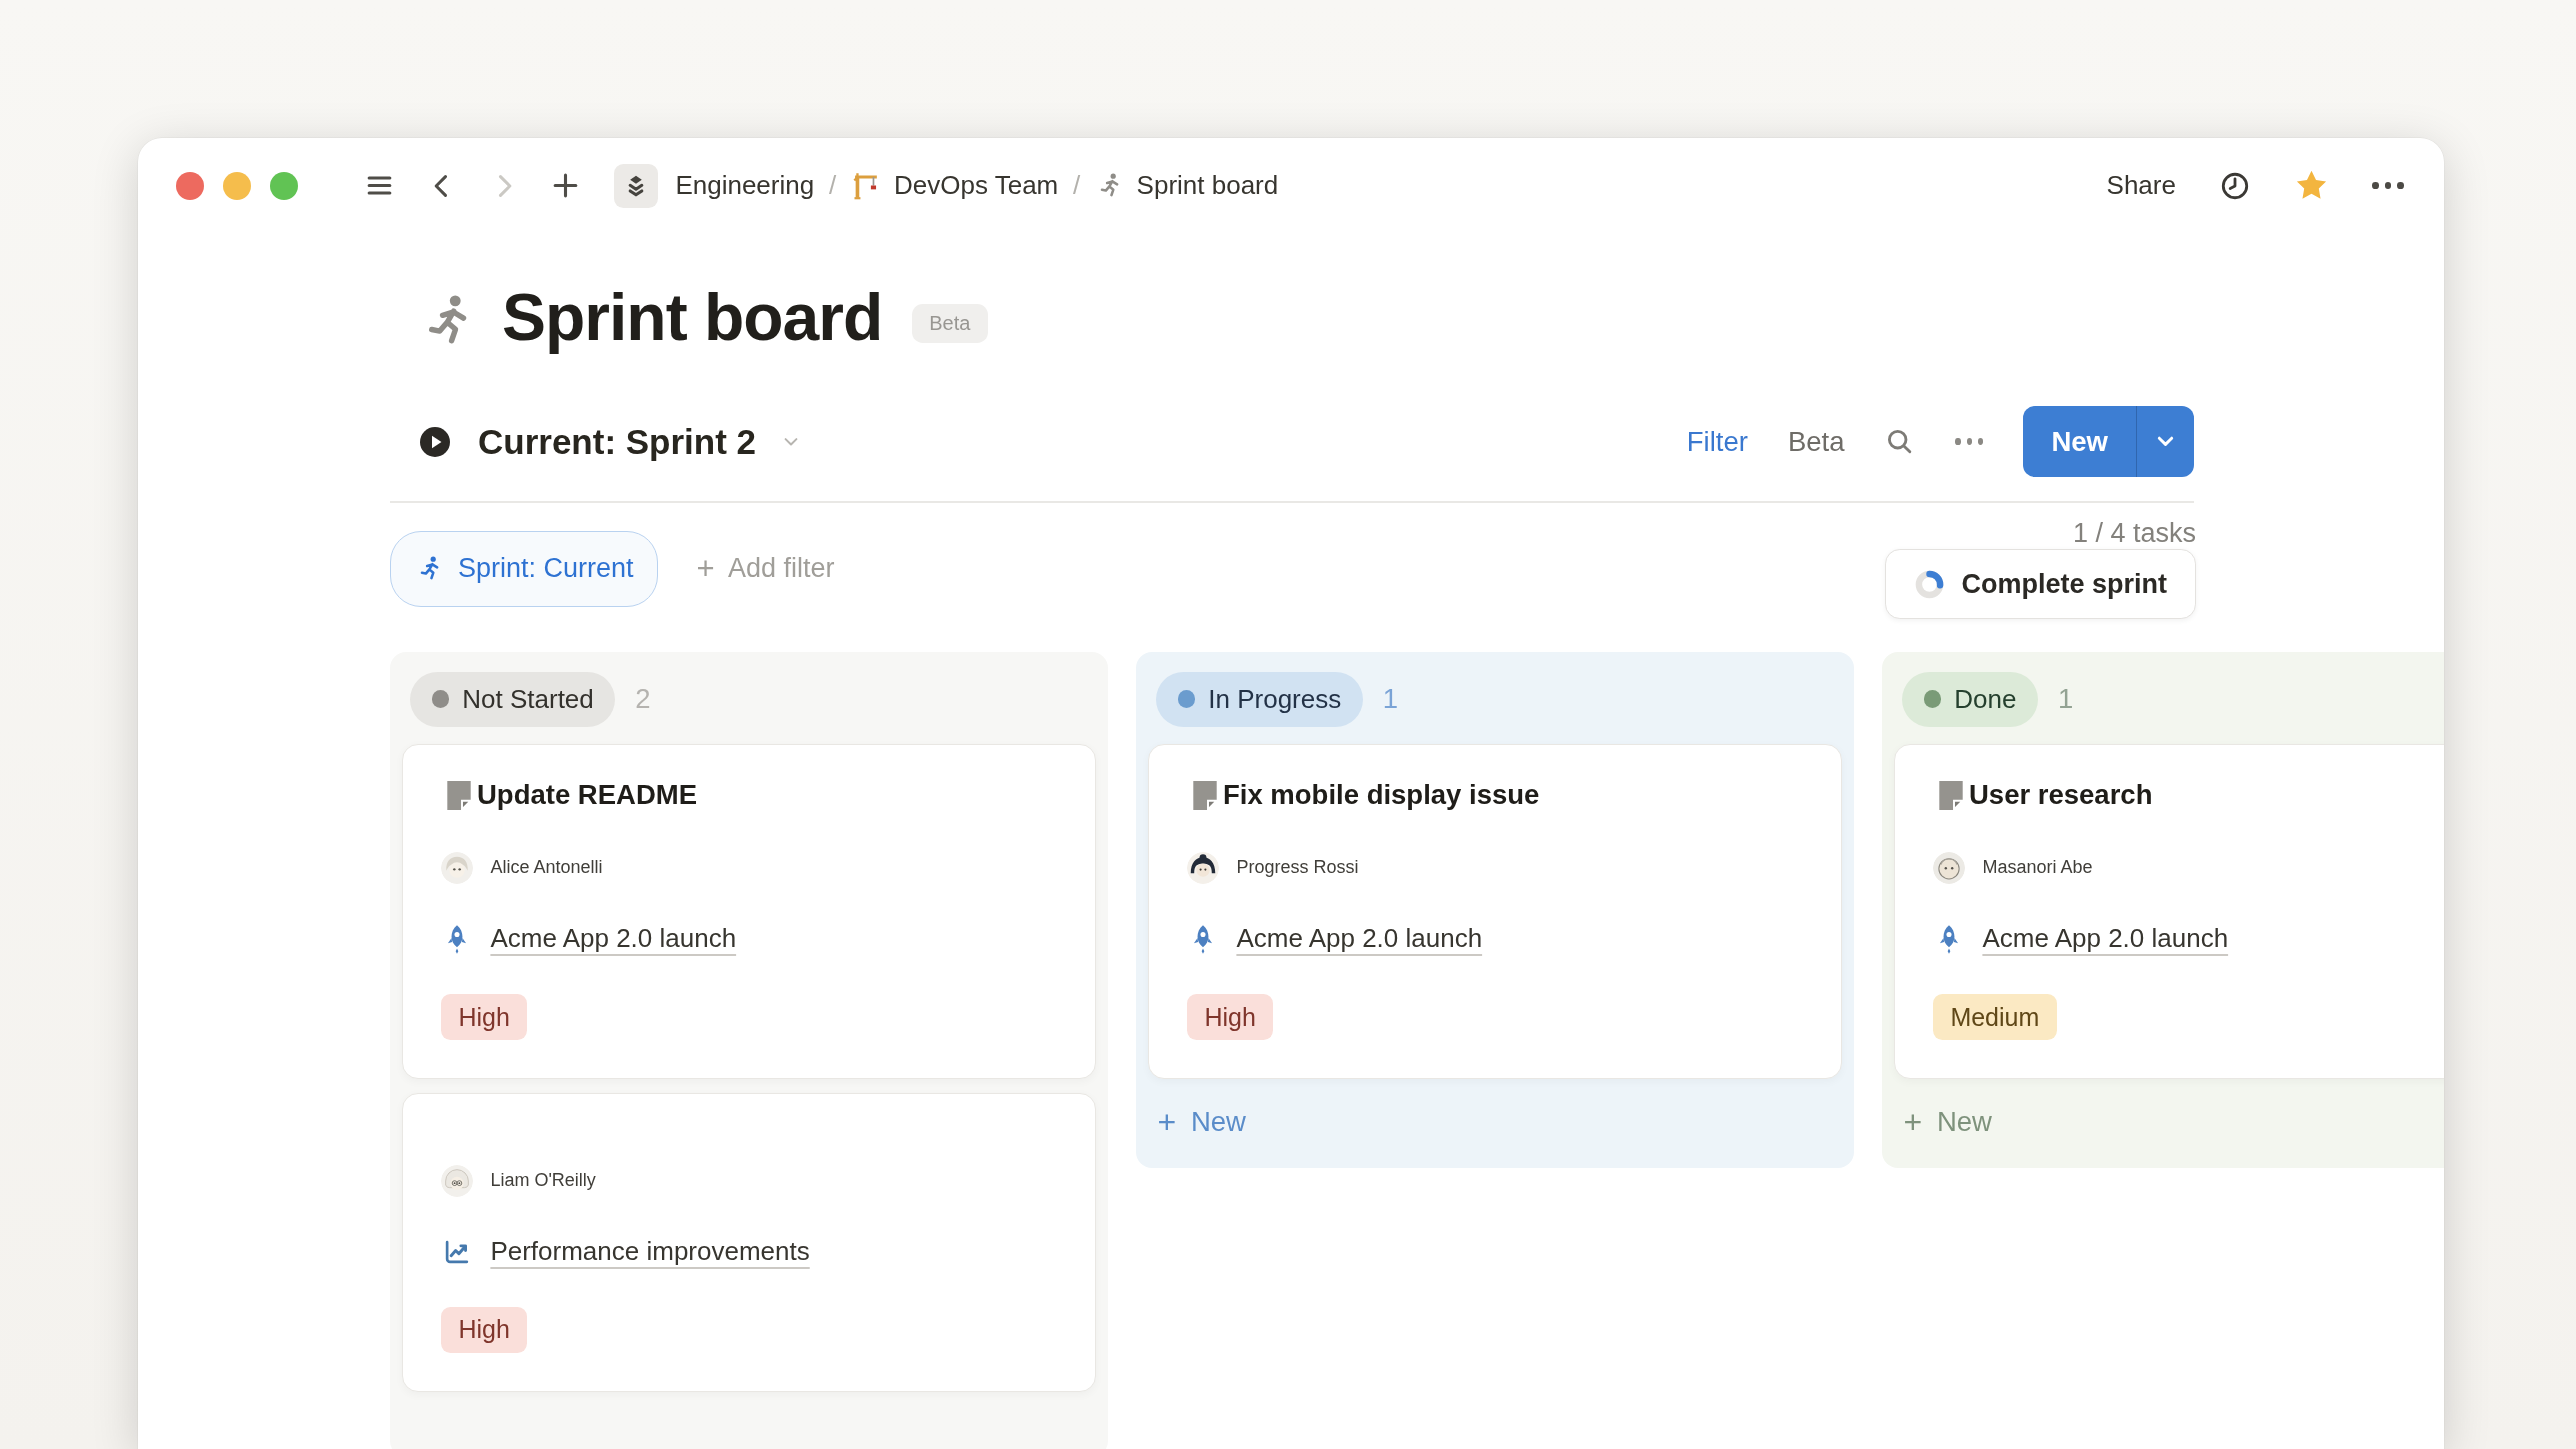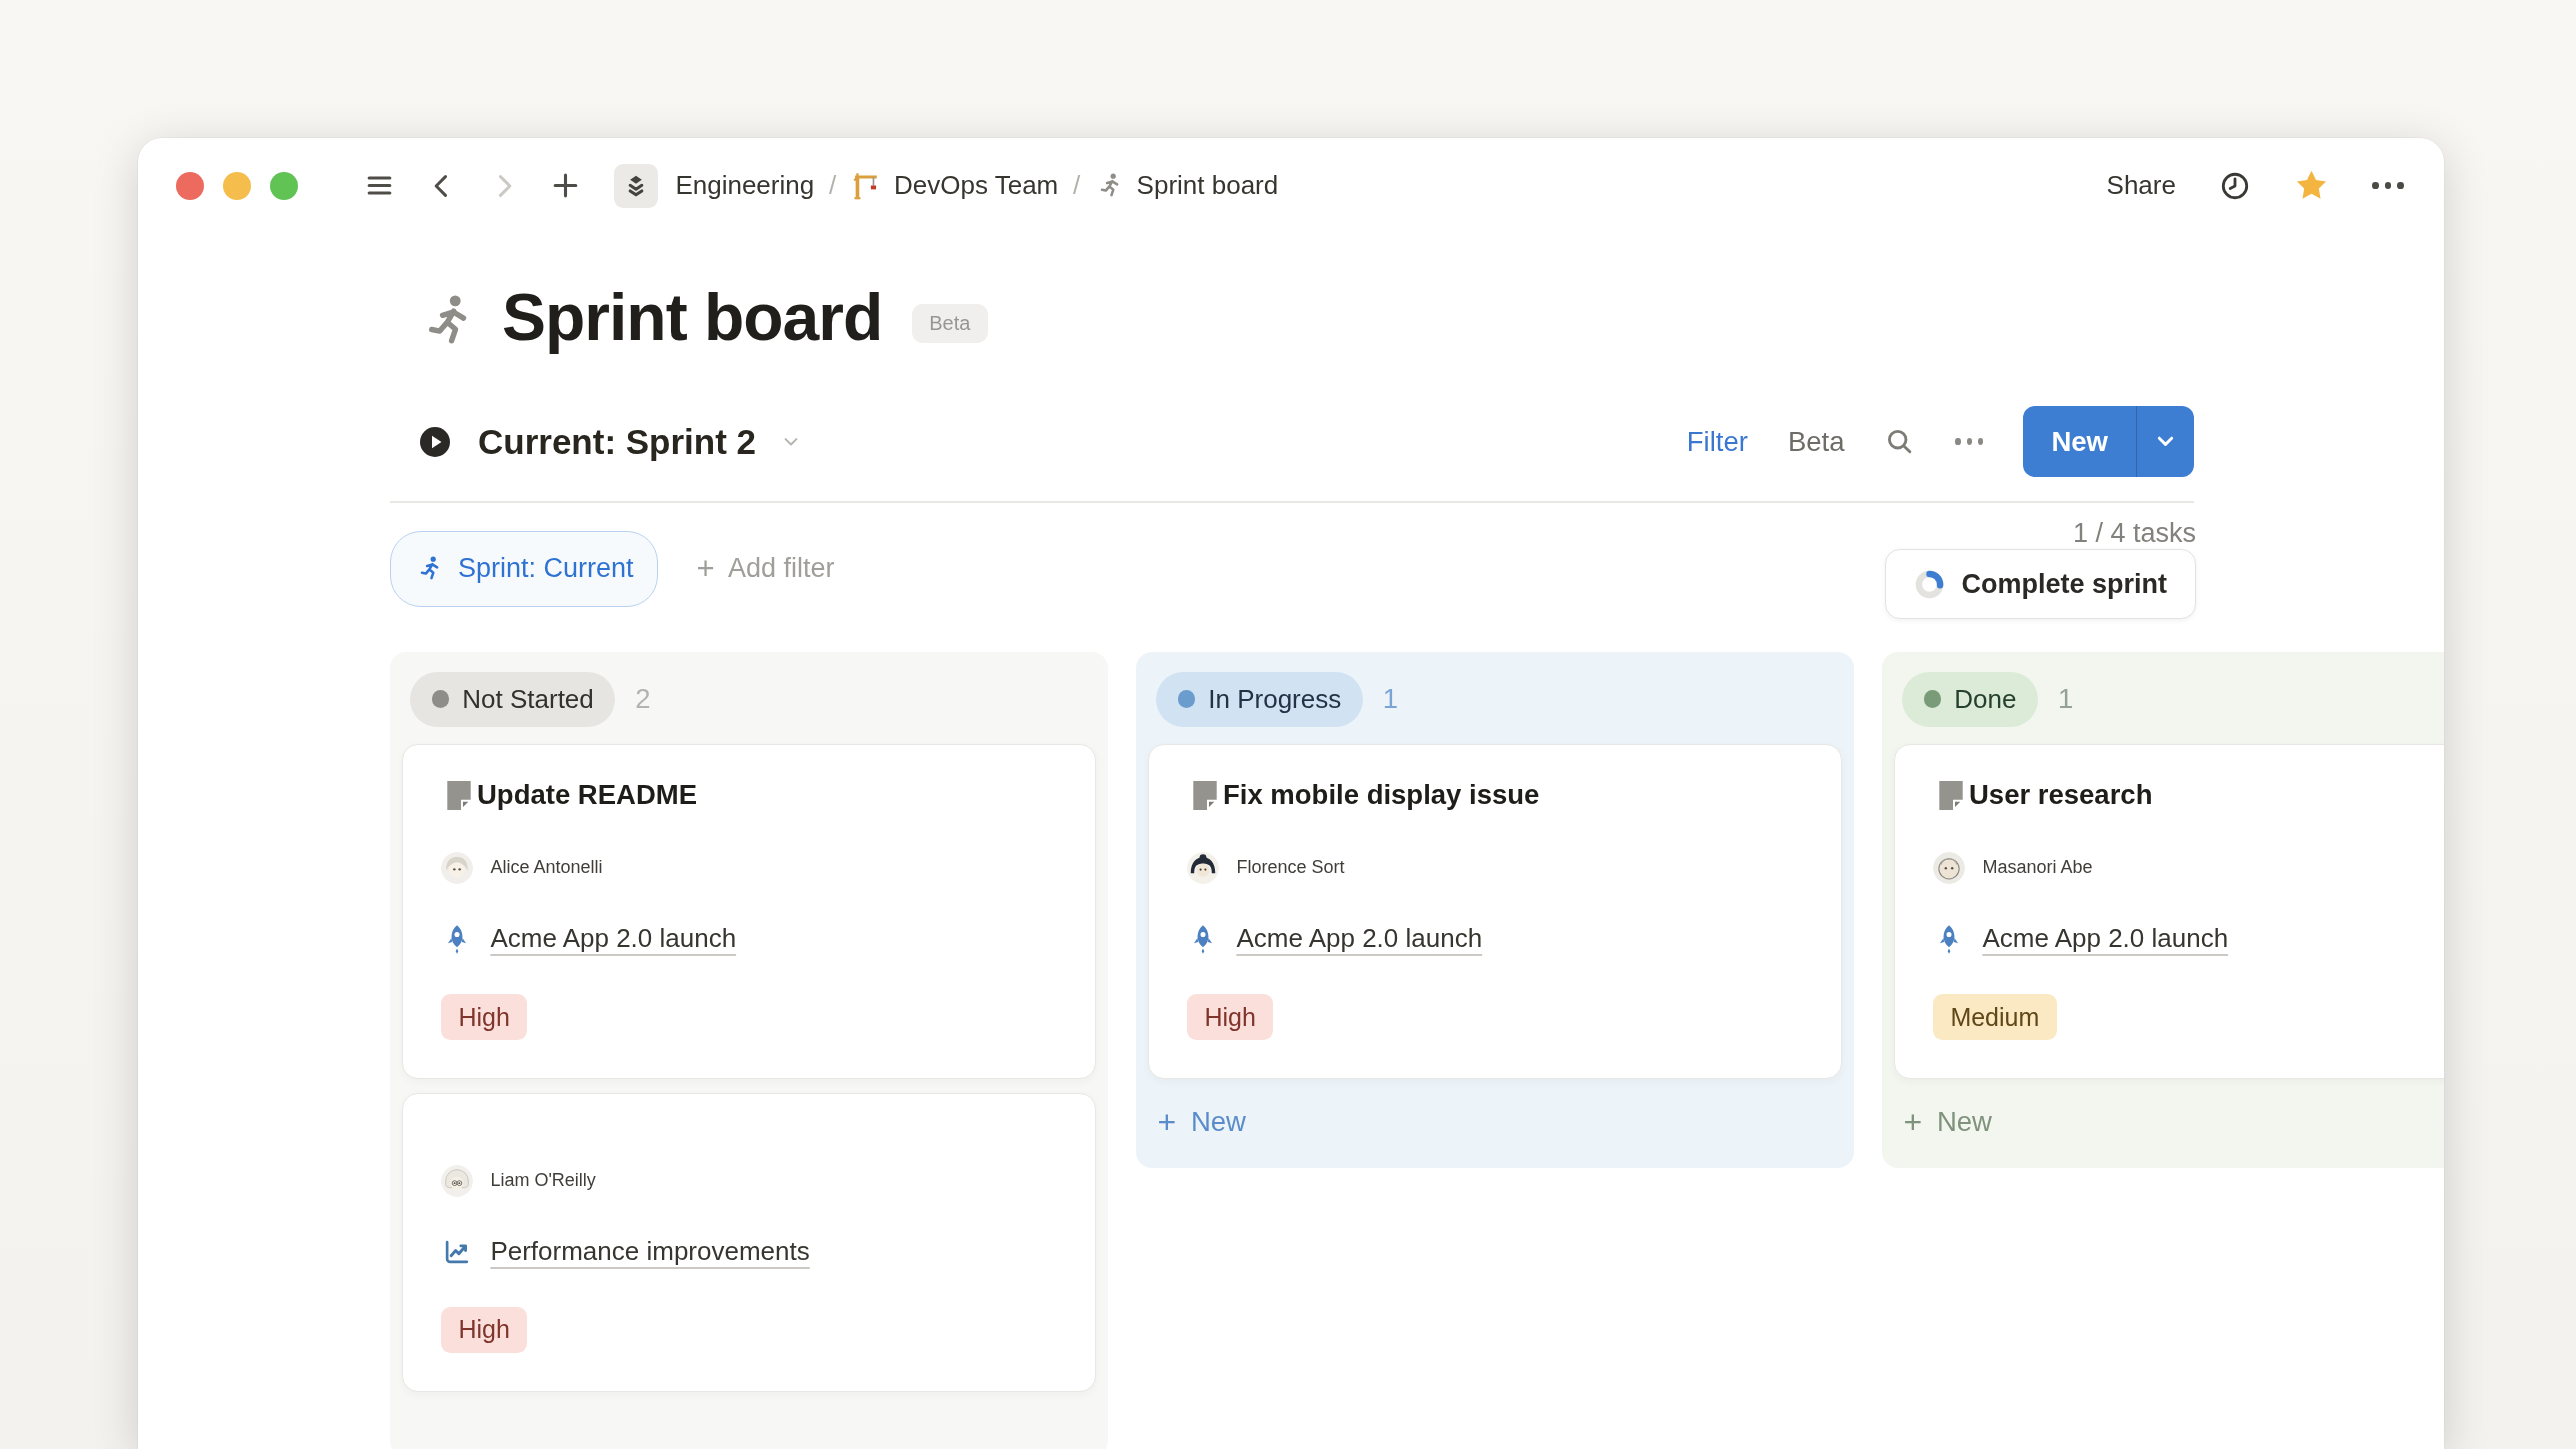--- a/index.html
+++ b/index.html
@@ -365,21 +365,21 @@
           <span class="avatar">
             <svg width="32" height="32" viewBox="0 0 24 24">
                 <circle cx="12" cy="12" r="12" fill="#f4f0ea"></circle>
                 <circle cx="12" cy="4.2" r="2.6" fill="#232b38"></circle>
                 <path d="M2.8 16C2.8 7.8 6.8 4 12 4s9.2 3.8 9.2 12h-2.6c0-5.4-1.6-7.2-6.6-7.2S5.4 10.6 5.4 16z" fill="#232b38"></path>
                 <circle cx="12" cy="13.6" r="5" fill="#f2e6d8"></circle>
                 <circle cx="10.2" cy="13.2" r=".8" fill="#3f3c36"></circle>
                 <circle cx="13.8" cy="13.2" r=".8" fill="#3f3c36"></circle>
               </svg>
           </span>
-          <span class="name">Florence Sort</span>
+          <span class="name">Progress Rossi</span>
         </div>
         <div class="card-row">
           <svg width="32" height="32" viewBox="0 0 24 24" fill="#4c80c1">
             <path d="M12 1.6c2.9 2.3 4.1 5.5 4.1 8.7 0 2.9-1.1 5.4-4.1 7.9-3-2.5-4.1-5-4.1-7.9 0-3.2 1.2-6.4 4.1-8.7z"></path>
             <circle cx="12" cy="8.6" r="1.9" fill="#fff"></circle>
             <path d="M7.9 11.2 5.2 15.2l3.1-.9zM16.1 11.2l2.7 4-3.1-.9zM12 19.2l1 2-1 1.8-1-1.8z"></path>
           </svg>
           <span class="plink">Acme App 2.0 launch</span>
         </div>
         <div class="card-row">

